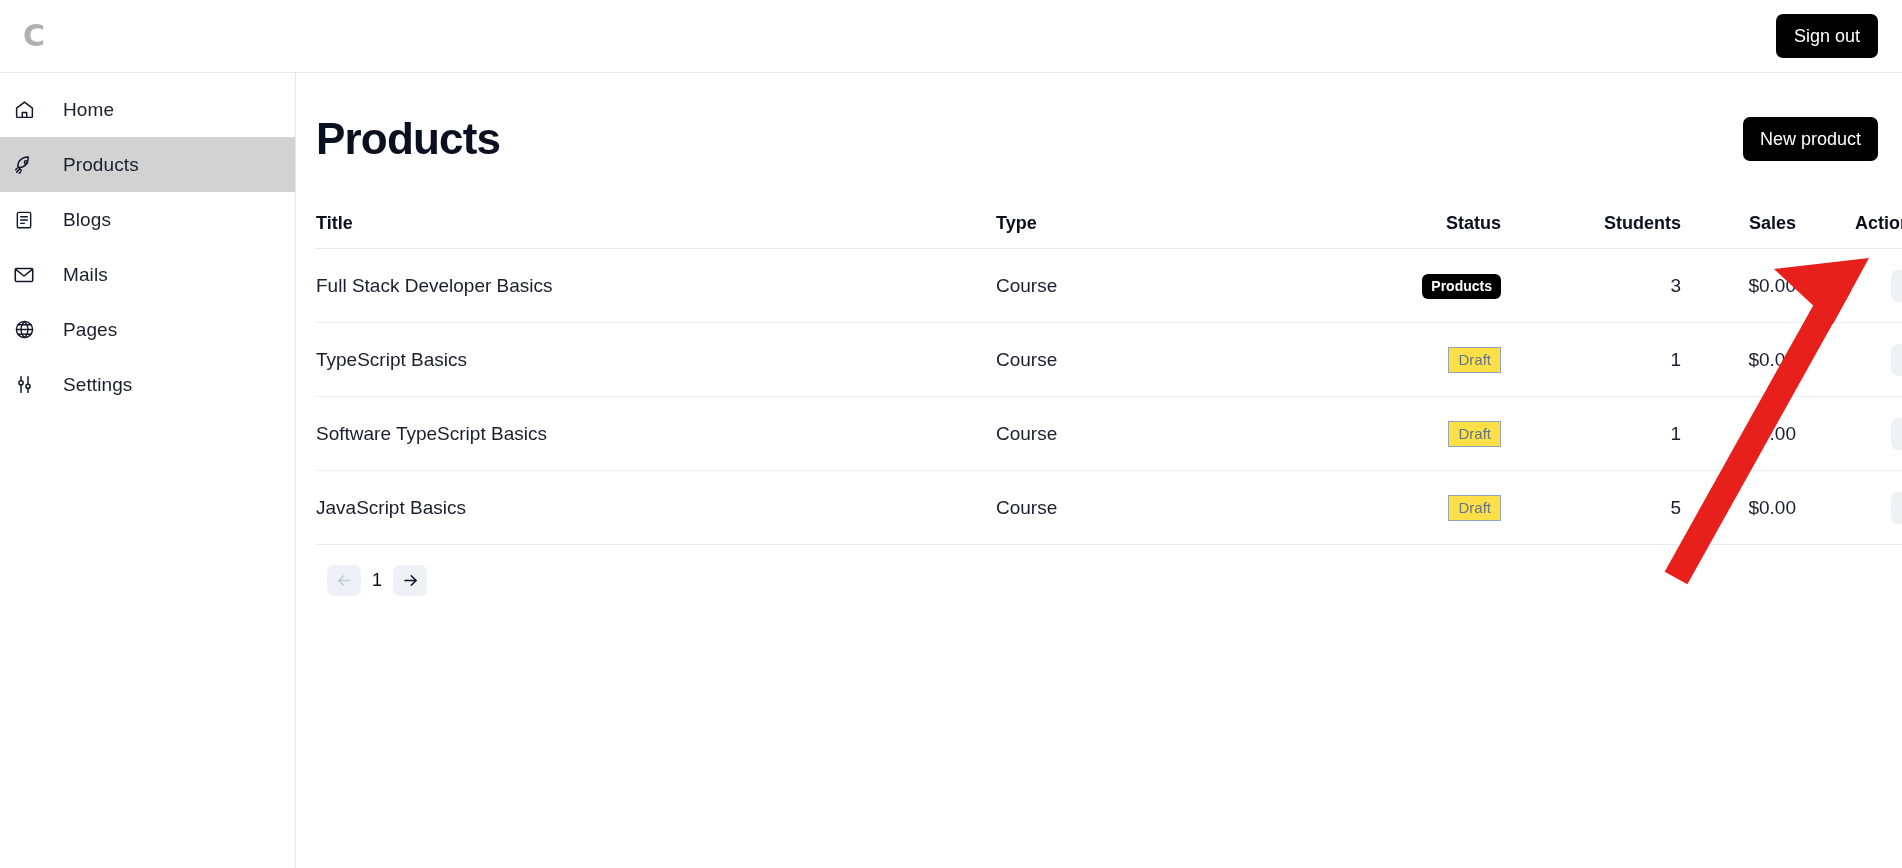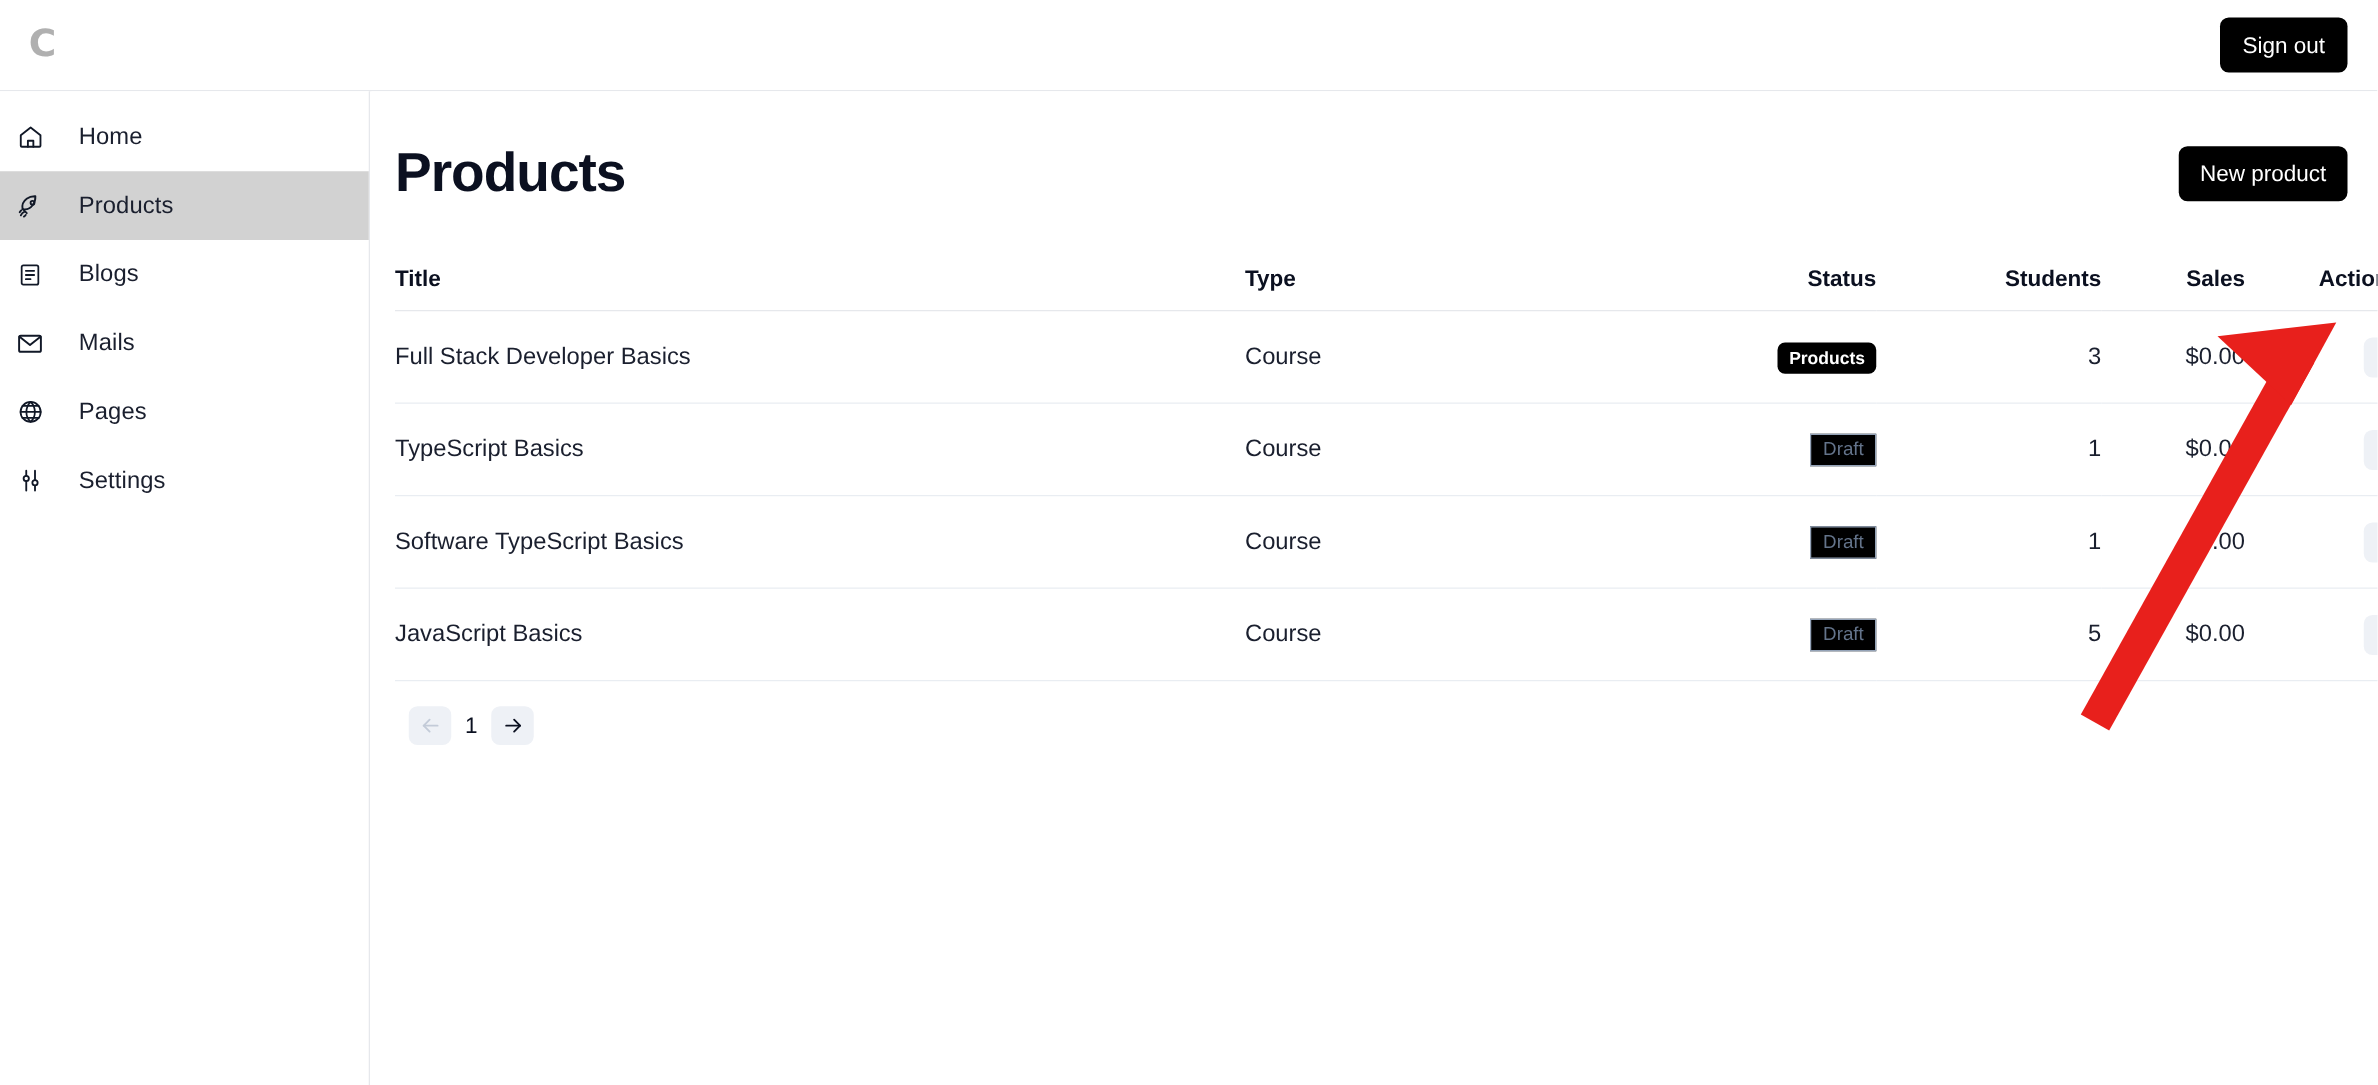--- a/index.html
+++ b/index.html
@@ -173,21 +173,21 @@
     color: #ffffff;
     font-size: 14px;
     font-weight: 700;
     border-radius: 6px;
     padding: 5px 9px 6px 9px;
     line-height: 1;
     vertical-align: middle;
   }
   .badge-draft {
     display: inline-block;
-    background: #000000;
+    background: #fde047;
     color: #64748b;
     border: 1px solid #94a3b8;
     font-size: 15px;
     font-weight: 400;
     border-radius: 0;
     padding: 3px 9px 4px 9px;
     line-height: 1.15;
     vertical-align: middle;
   }
 

